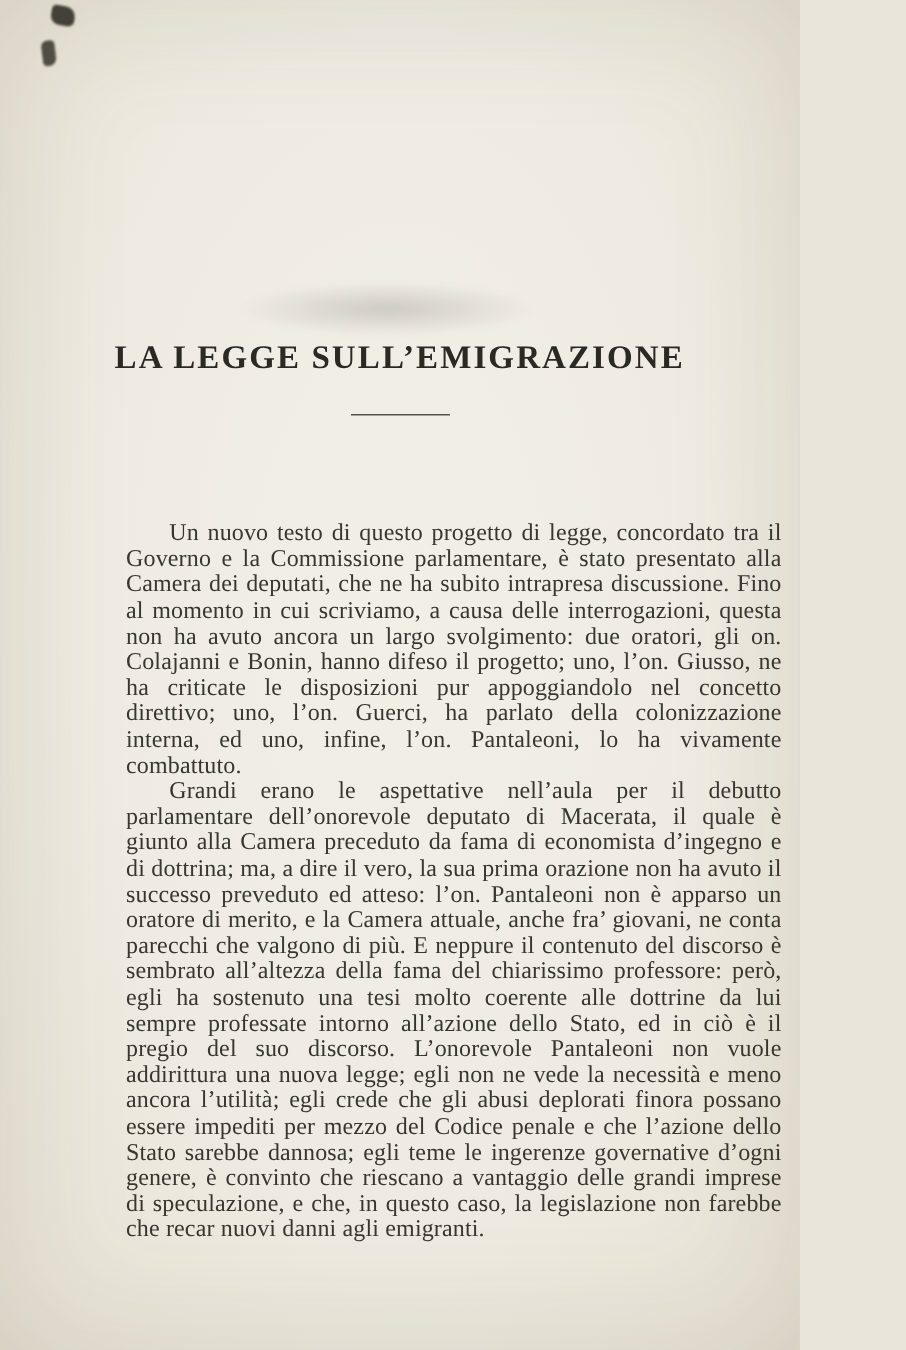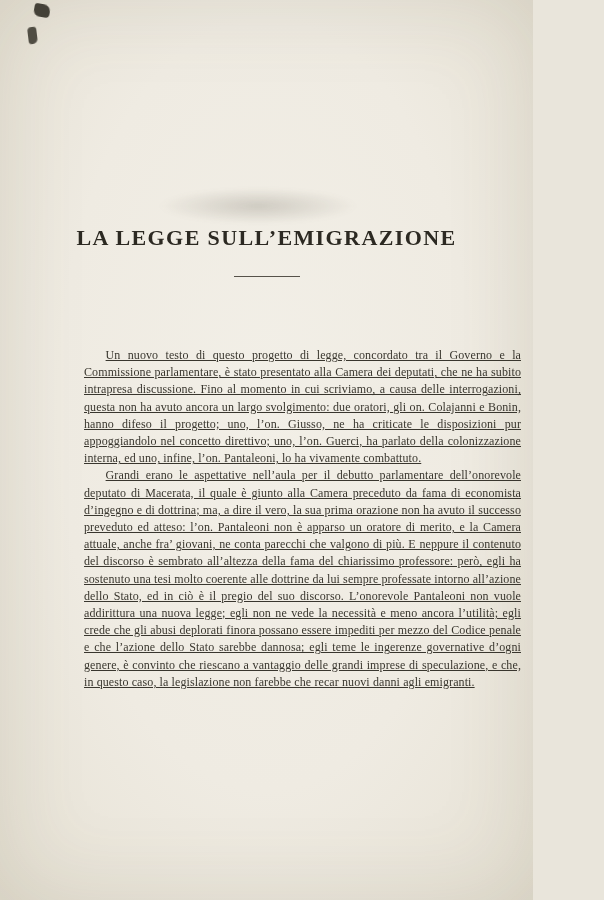--- a/index.html
+++ b/index.html
@@ -57,25 +57,24 @@
     top: 276px; left: 50%;
     transform: translateX(-50%);
     width: 66px; height: 1px;
     background: #56524a;
   }
 
   .textblock {
     position: absolute;
     left: 84px; top: 347px; width: 437px;
     color: #39362e;
-    font-size: 12px;
+    font-size: 16px;
     line-height: 17.2px;
     text-align: justify;
     letter-spacing: 0.1px;
-    text-decoration: underline;
   }
   .textblock p {
     margin: 0;
     text-indent: 1.8em;
   }
 </style>
 </head>
 <body>
 
 <div class="page">

